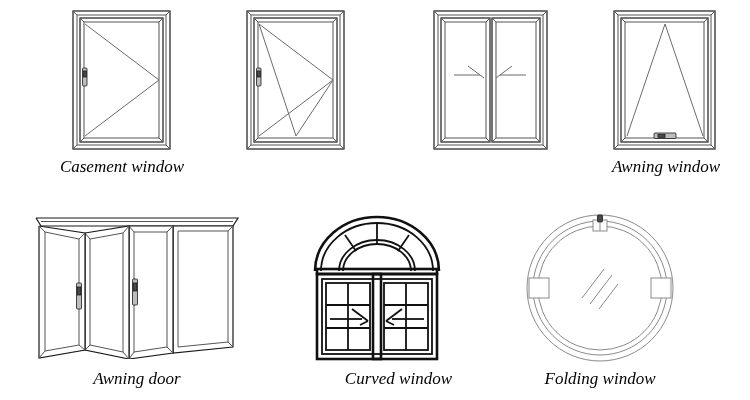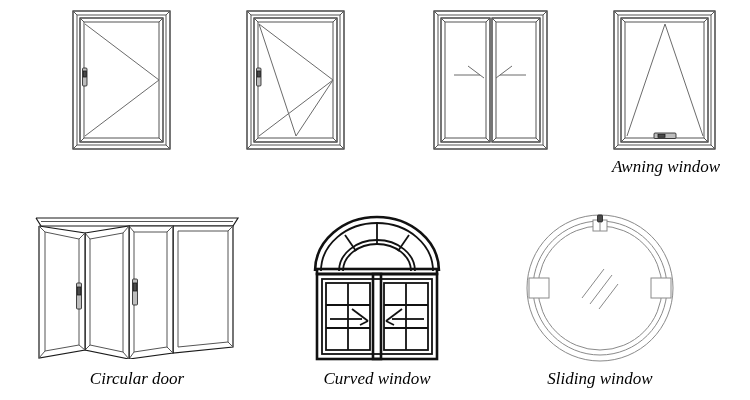--- a/index.html
+++ b/index.html
@@ -67,20 +67,21 @@
       <line class="frh" x1="92" y1="133" x2="88" y2="129"></line>
 
       <polyline class="thin" points="14,15 88,71 14,127"></polyline>
 
       <g>
         <rect class="hndl2" x="11.5" y="59" width="4.5" height="18" rx="1"></rect>
         <rect class="hndl" x="12.3" y="62" width="3" height="6"></rect>
       </g>
     </svg>
   </div>
+  <div class="caption" style="left:47px; top:158px; width:150px;">Casement window</div>
 
   <div class="fig" style="left:245px; top:9px;">
     <svg width="102" height="143" viewBox="0 0 102 143">
       <rect class="fr" x="2" y="2" width="97" height="138"></rect>
       <rect class="frh" x="6" y="6" width="89" height="130"></rect>
       <line class="frh" x1="2" y1="2" x2="6" y2="6"></line>
       <line class="frh" x1="99" y1="2" x2="95" y2="6"></line>
       <line class="frh" x1="2" y1="140" x2="6" y2="136"></line>
       <line class="frh" x1="99" y1="140" x2="95" y2="136"></line>
       <rect class="fr" x="9" y="9" width="83" height="124"></rect>
@@ -201,21 +202,21 @@
       <line class="frh" x1="52" y1="26" x2="46" y2="32"></line>
       <line class="frh" x1="6" y1="151" x2="12" y2="144"></line>
       <line class="frh" x1="52" y1="143" x2="46" y2="138"></line>
 
       <g>
         <rect class="hndl2" x="43.5" y="76" width="5" height="26" rx="1"></rect>
         <rect class="hndl" x="44.3" y="80" width="3.4" height="8"></rect>
       </g>
     </svg>
   </div>
-  <div class="caption" style="left:62px; top:370px; width:150px;">Circular door</div>
+  <div class="caption" style="left:62px; top:370px; width:150px;">Awning door</div>
 
   <div class="fig" style="left:309px; top:209px;">
     <svg width="136" height="153" viewBox="0 0 136 153">
 
       <path class="thk" d="M6,62 A62,54 0 0 1 130,62"></path>
       <path class="thk2" d="M12,62 A56,48 0 0 1 124,62"></path>
 
       <path class="thk2" d="M30,62 A38,31 0 0 1 106,62"></path>
       <path class="thk2" d="M34,62 A34,27 0 0 1 102,62"></path>
 
@@ -246,21 +247,21 @@
         <line class="thk2" x1="43" y1="100" x2="59" y2="112"></line>
         <line class="thk2" x1="59" y1="112" x2="51" y2="116"></line>
       </g>
       <g>
         <line class="thk2" x1="83" y1="110" x2="115" y2="110"></line>
         <line class="thk2" x1="77" y1="112" x2="93" y2="100"></line>
         <line class="thk2" x1="77" y1="112" x2="85" y2="116"></line>
       </g>
     </svg>
   </div>
-  <div class="caption" style="left:302px; top:370px; width:150px;">Curved window</div>
+  <div class="caption" style="left:302px; top:370px; width:150px;text-align:right;">Curved window</div>
 
   <div class="fig" style="left:524px; top:212px;">
     <svg width="152" height="152" viewBox="0 0 152 152">
 
       <circle class="light" cx="76" cy="76" r="73"></circle>
       <circle class="light" cx="76" cy="76" r="67"></circle>
       <circle class="light" cx="76" cy="76" r="62"></circle>
 
       <g>
         <rect class="wht" x="5" y="66" width="20" height="20"></rect>
@@ -279,15 +280,15 @@
         <line class="light" x1="76" y1="10" x2="76" y2="19"></line>
       </g>
 
       <g>
         <line class="light" x1="58" y1="86" x2="80" y2="57"></line>
         <line class="light" x1="66" y1="92" x2="88" y2="63"></line>
         <line class="light" x1="75" y1="97" x2="94" y2="72"></line>
       </g>
     </svg>
   </div>
-  <div class="caption" style="left:525px; top:370px; width:150px;">Sliding window</div>
+  <div class="caption" style="left:525px; top:370px; width:150px;">Folding window</div>
 
 </div>
 
 </body></html>

